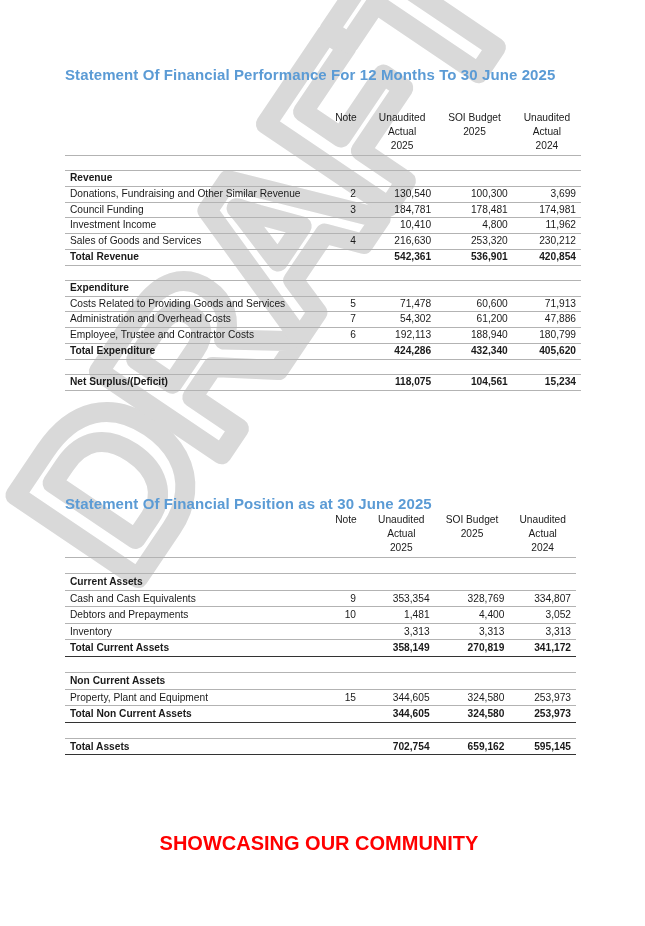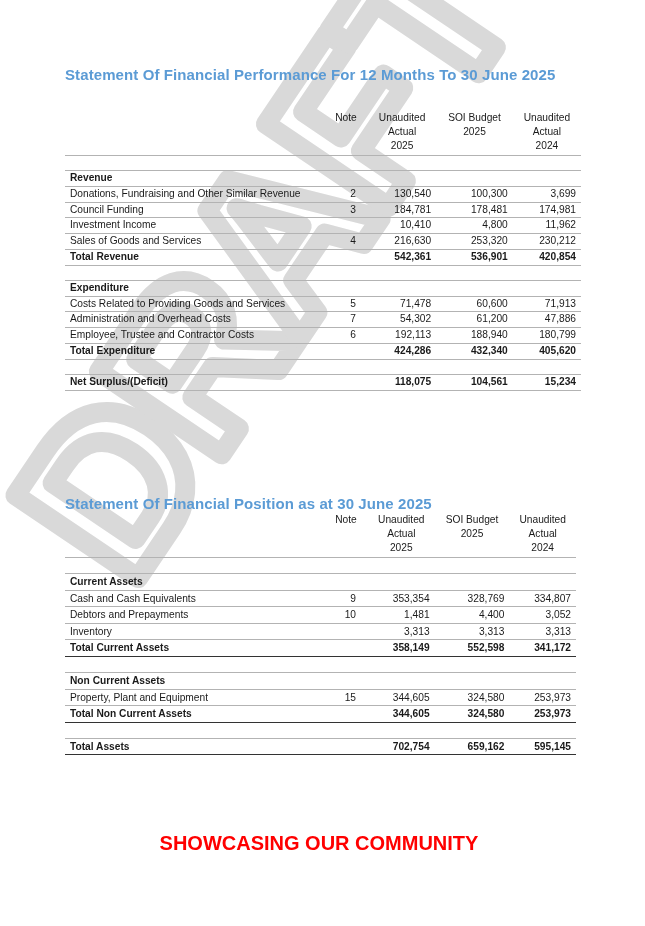--- a/index.html
+++ b/index.html
@@ -175,21 +175,21 @@
           <td>Inventory</td>
           <td class="note"></td>
           <td class="num">3,313</td>
           <td class="num">3,313</td>
           <td class="num">3,313</td>
         </tr>
         <tr class="row bold total-dark">
           <td>Total Current Assets</td>
           <td class="note"></td>
           <td class="num">358,149</td>
-          <td class="num">552,598</td>
+          <td class="num">270,819</td>
           <td class="num">341,172</td>
         </tr>
         <tr class="spacer">
           <td colspan="5"></td>
         </tr>
         <tr class="row bold">
           <td colspan="5">Non Current Assets</td>
         </tr>
         <tr class="row">
           <td>Property, Plant and Equipment</td>

